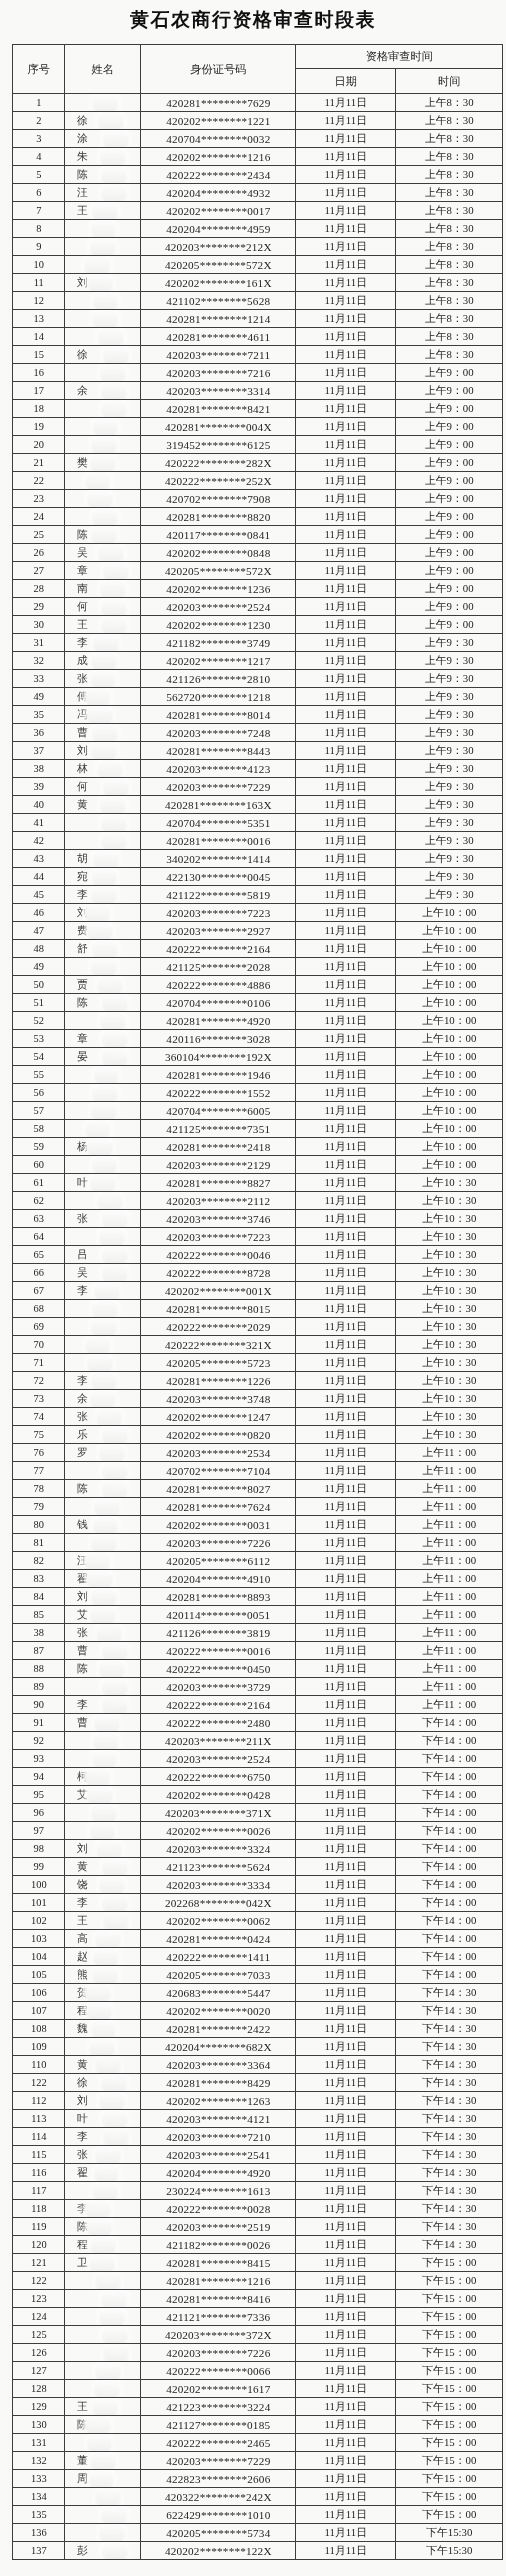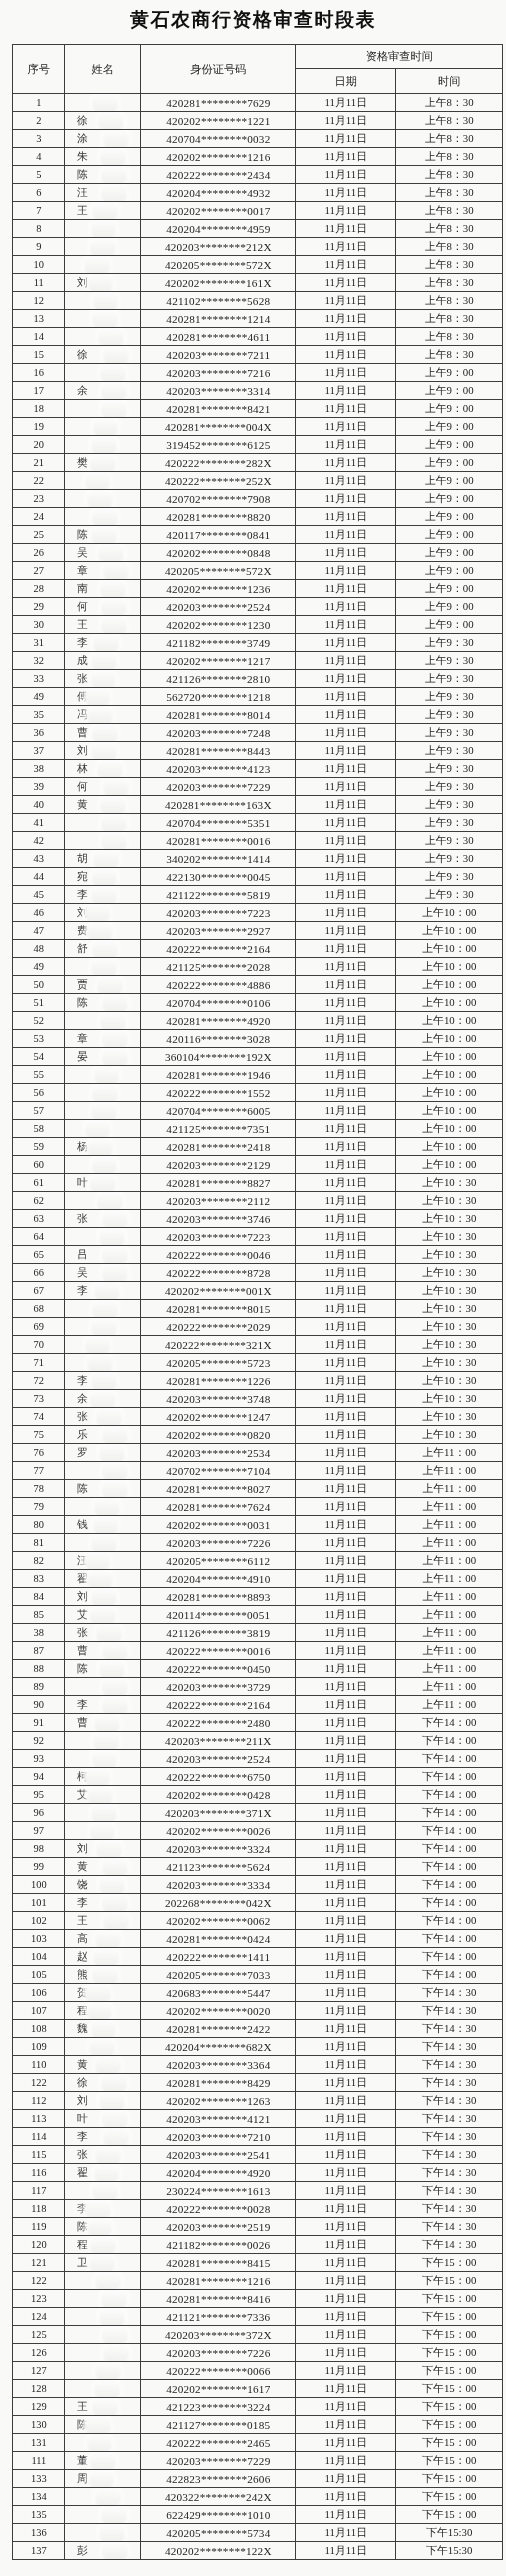--- a/index.html
+++ b/index.html
@@ -1363,21 +1363,21 @@
           <td class="c-no">131</td>
           <td class="c-name">
             <span class="hint"></span>
             <span class="smudge" style="left: 21.6px;"></span>
           </td>
           <td class="c-id">420222********2465</td>
           <td class="c-date">11月11日</td>
           <td class="c-time">下午15：00</td>
         </tr>
         <tr>
-          <td class="c-no">111</td>
+          <td class="c-no">132</td>
           <td class="c-name">
             <span class="hint">董</span>
             <span class="smudge" style="left: 25px;"></span>
           </td>
           <td class="c-id">420203********7229</td>
           <td class="c-date">11月11日</td>
           <td class="c-time">下午15：00</td>
         </tr>
         <tr>
           <td class="c-no">133</td>

